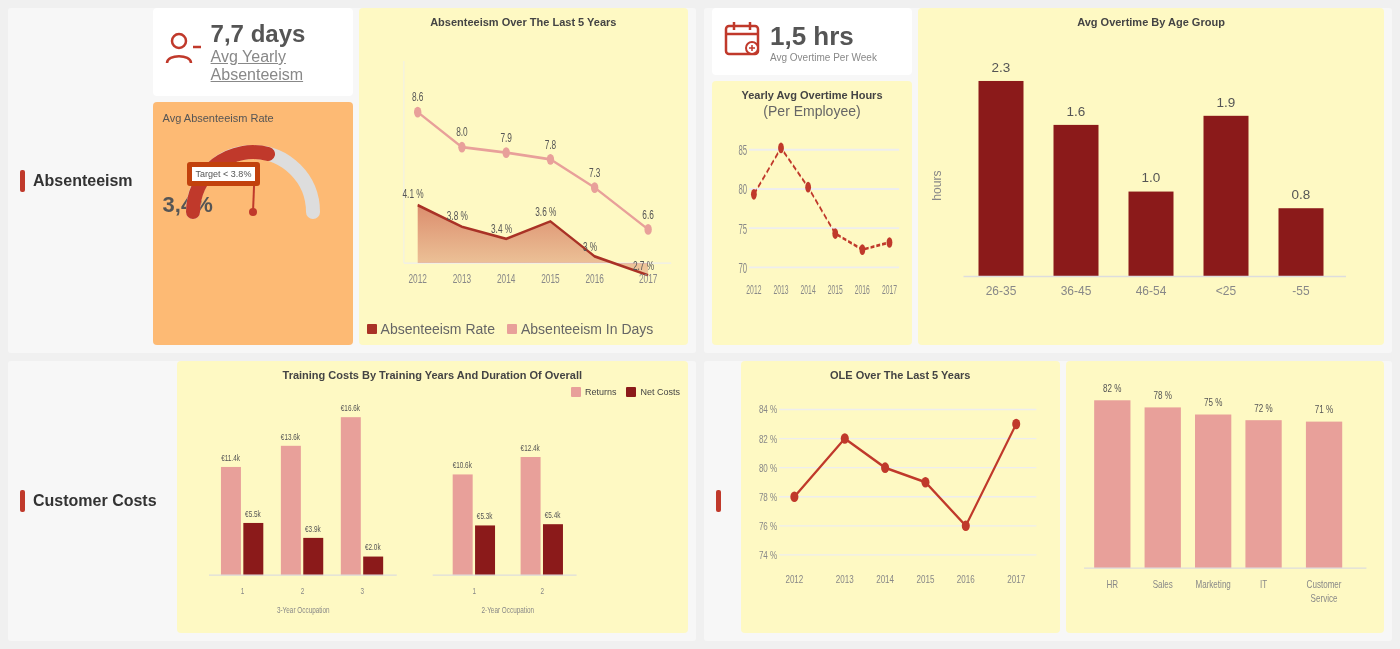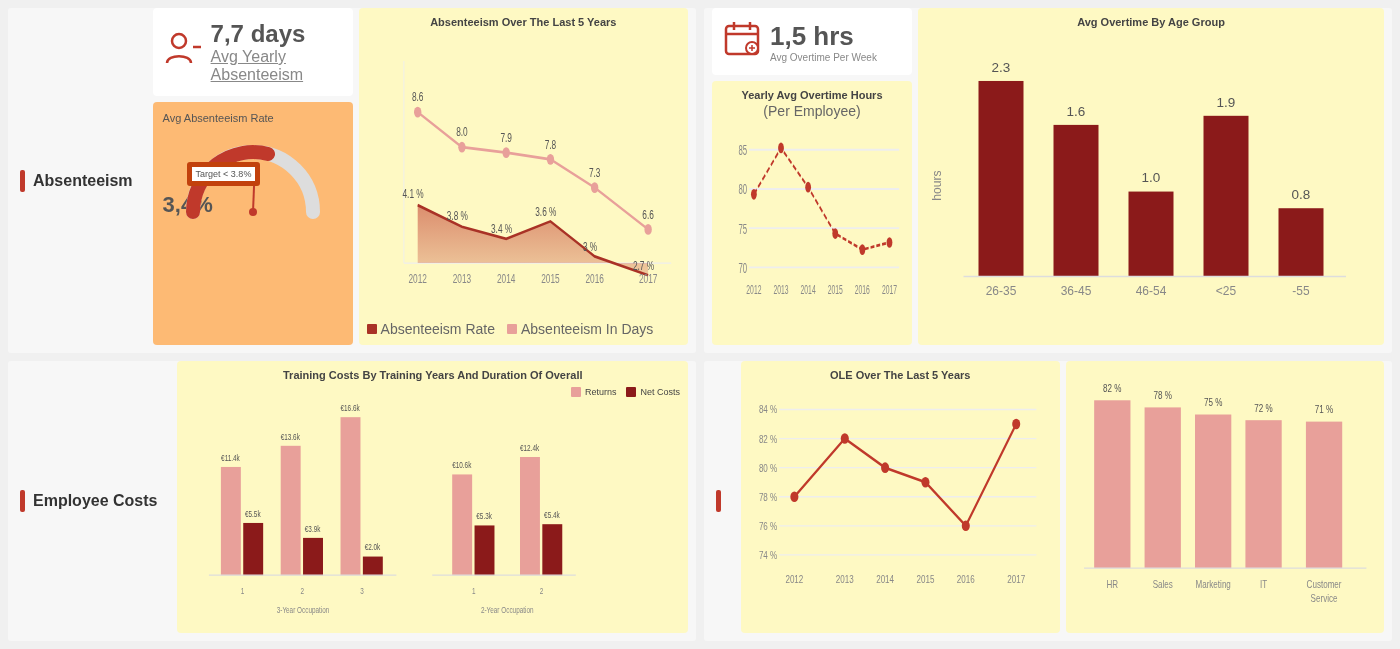--- a/index.html
+++ b/index.html
@@ -398,21 +398,21 @@
             <line x1="25" y1="160" x2="280" y2="160" stroke="#ddd" stroke-width="1"></line>
           </svg>
         </div>
       </div>
     </div>
   </div>
 
   <div class="section">
     <div class="section-header">
       <div class="section-bar"></div>
-      <span class="section-title">Employee Costs</span>
+      <span class="section-title">Customer Costs</span>
     </div>
     <div class="section-content">
       <div class="chart-card" style="flex:1;">
         <div class="chart-title">Training Costs By Training Years And Duration Of Overall</div>
         <div style="display:flex;justify-content:flex-end;gap:10px;font-size:9px;margin-bottom:4px;">
           <div class="legend-item">
             <div class="legend-dot" style="background:#e8a09a;"></div>
             <span>Returns</span>
           </div>
           <div class="legend-item">

